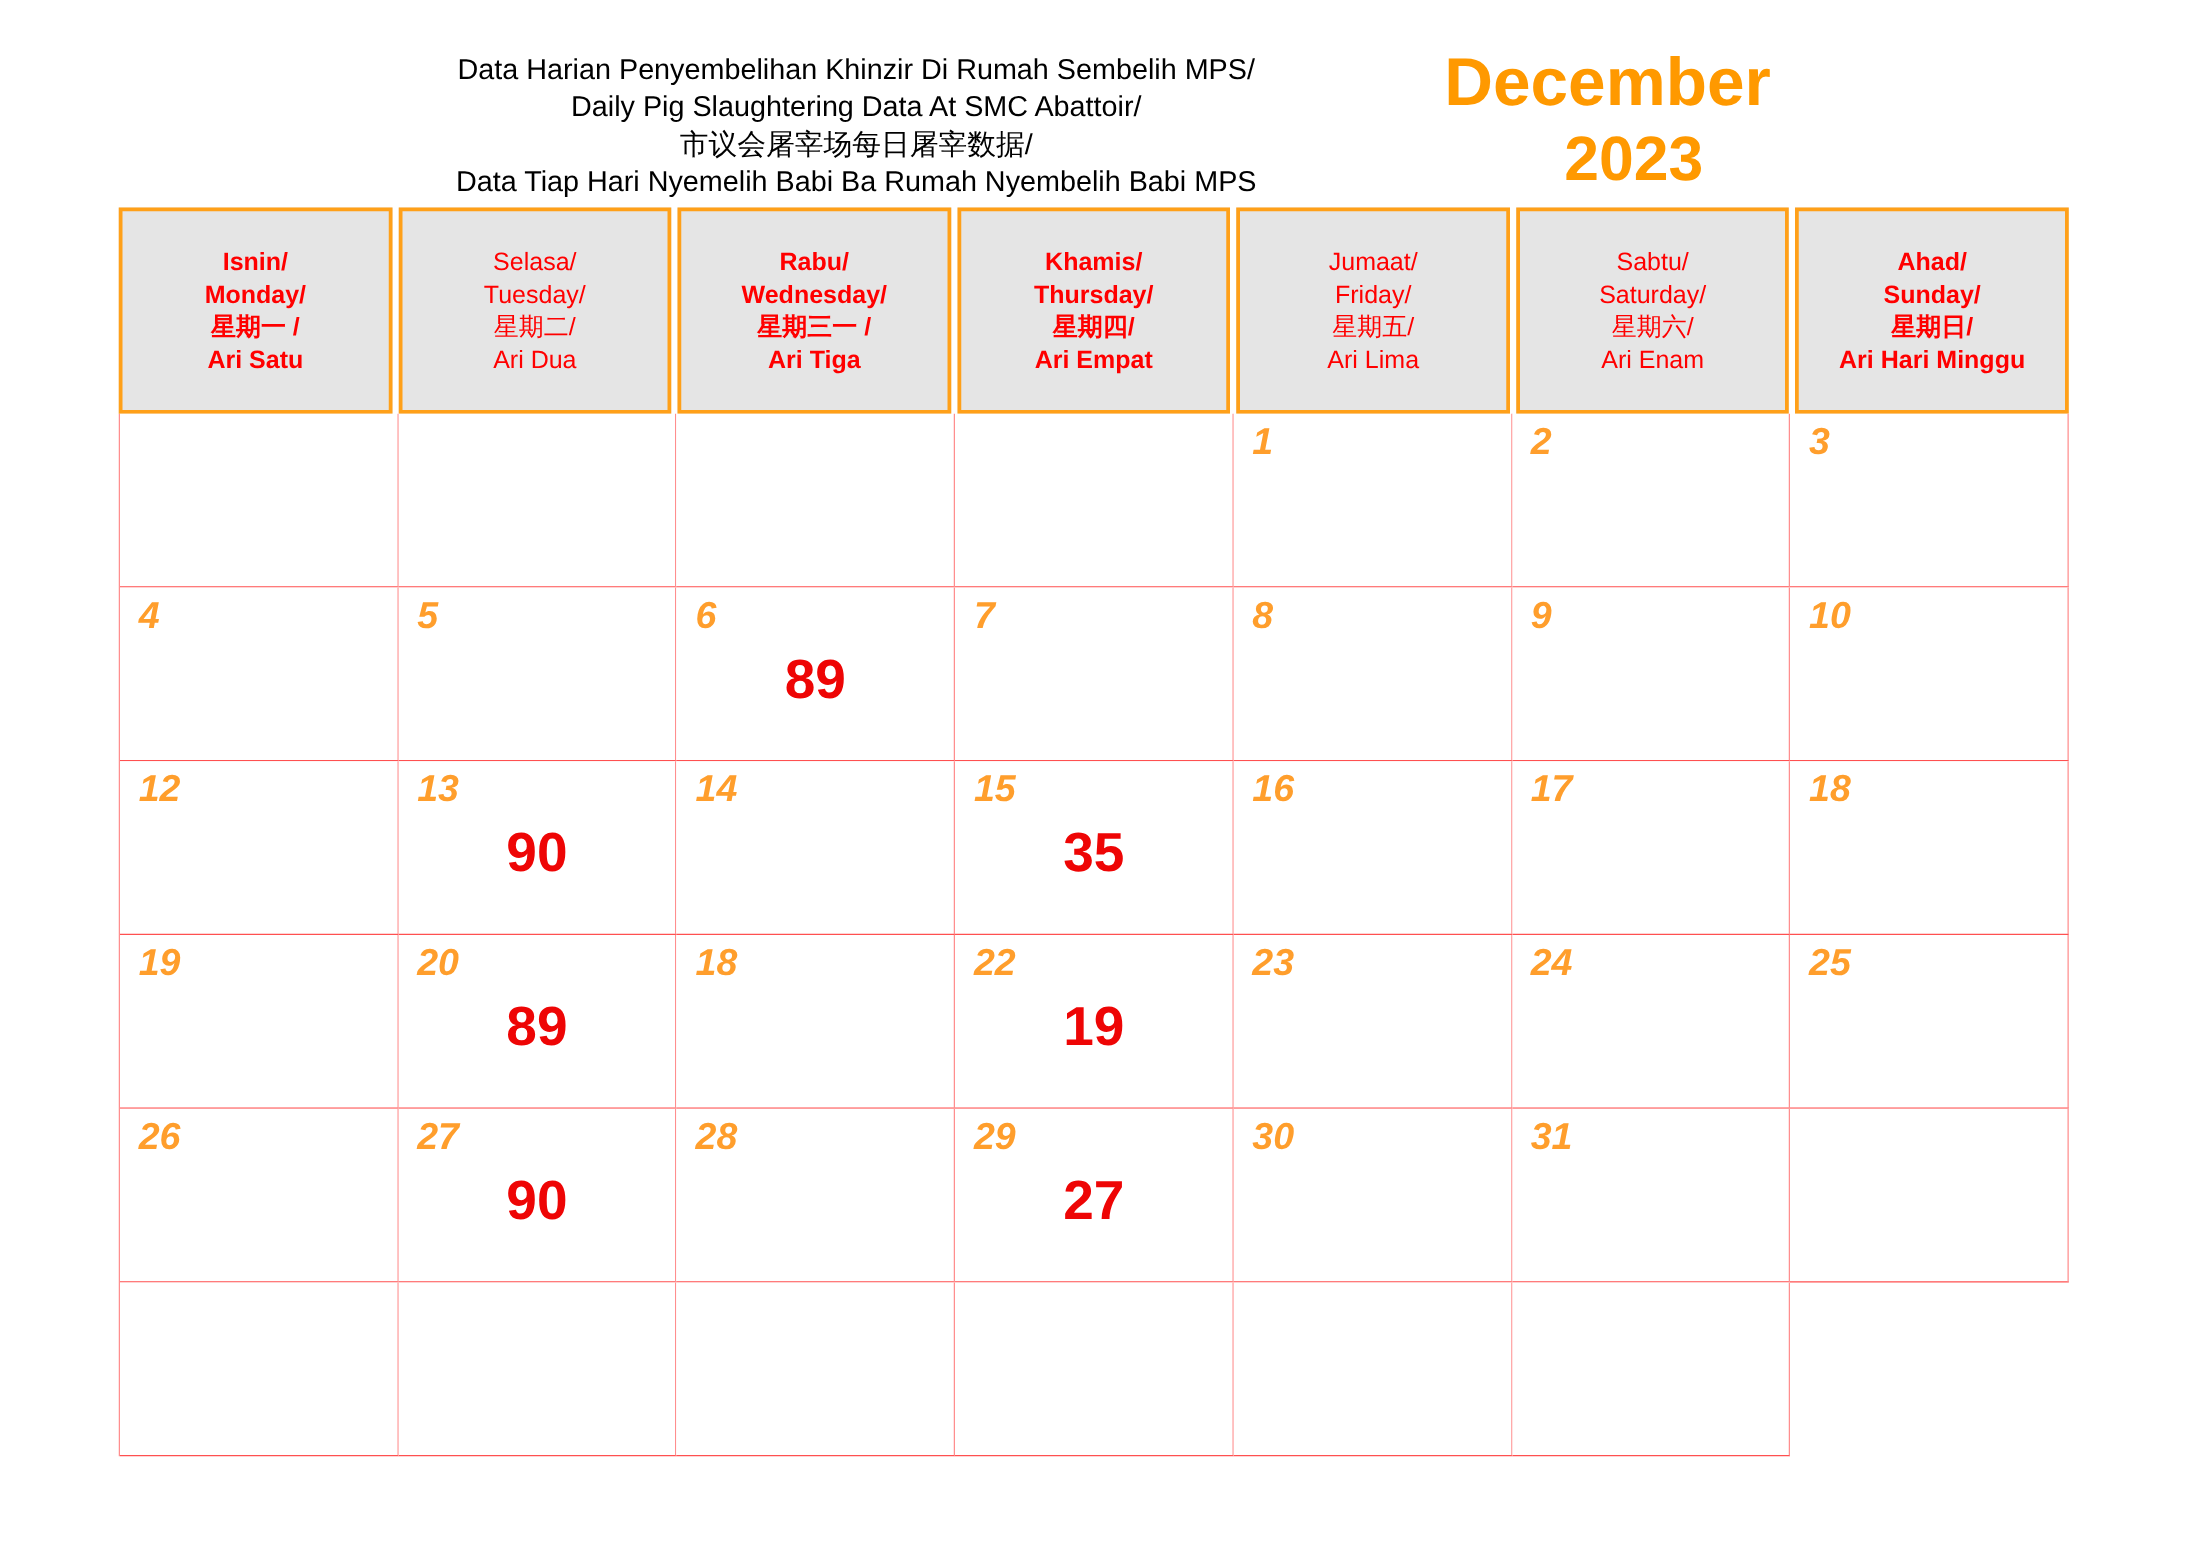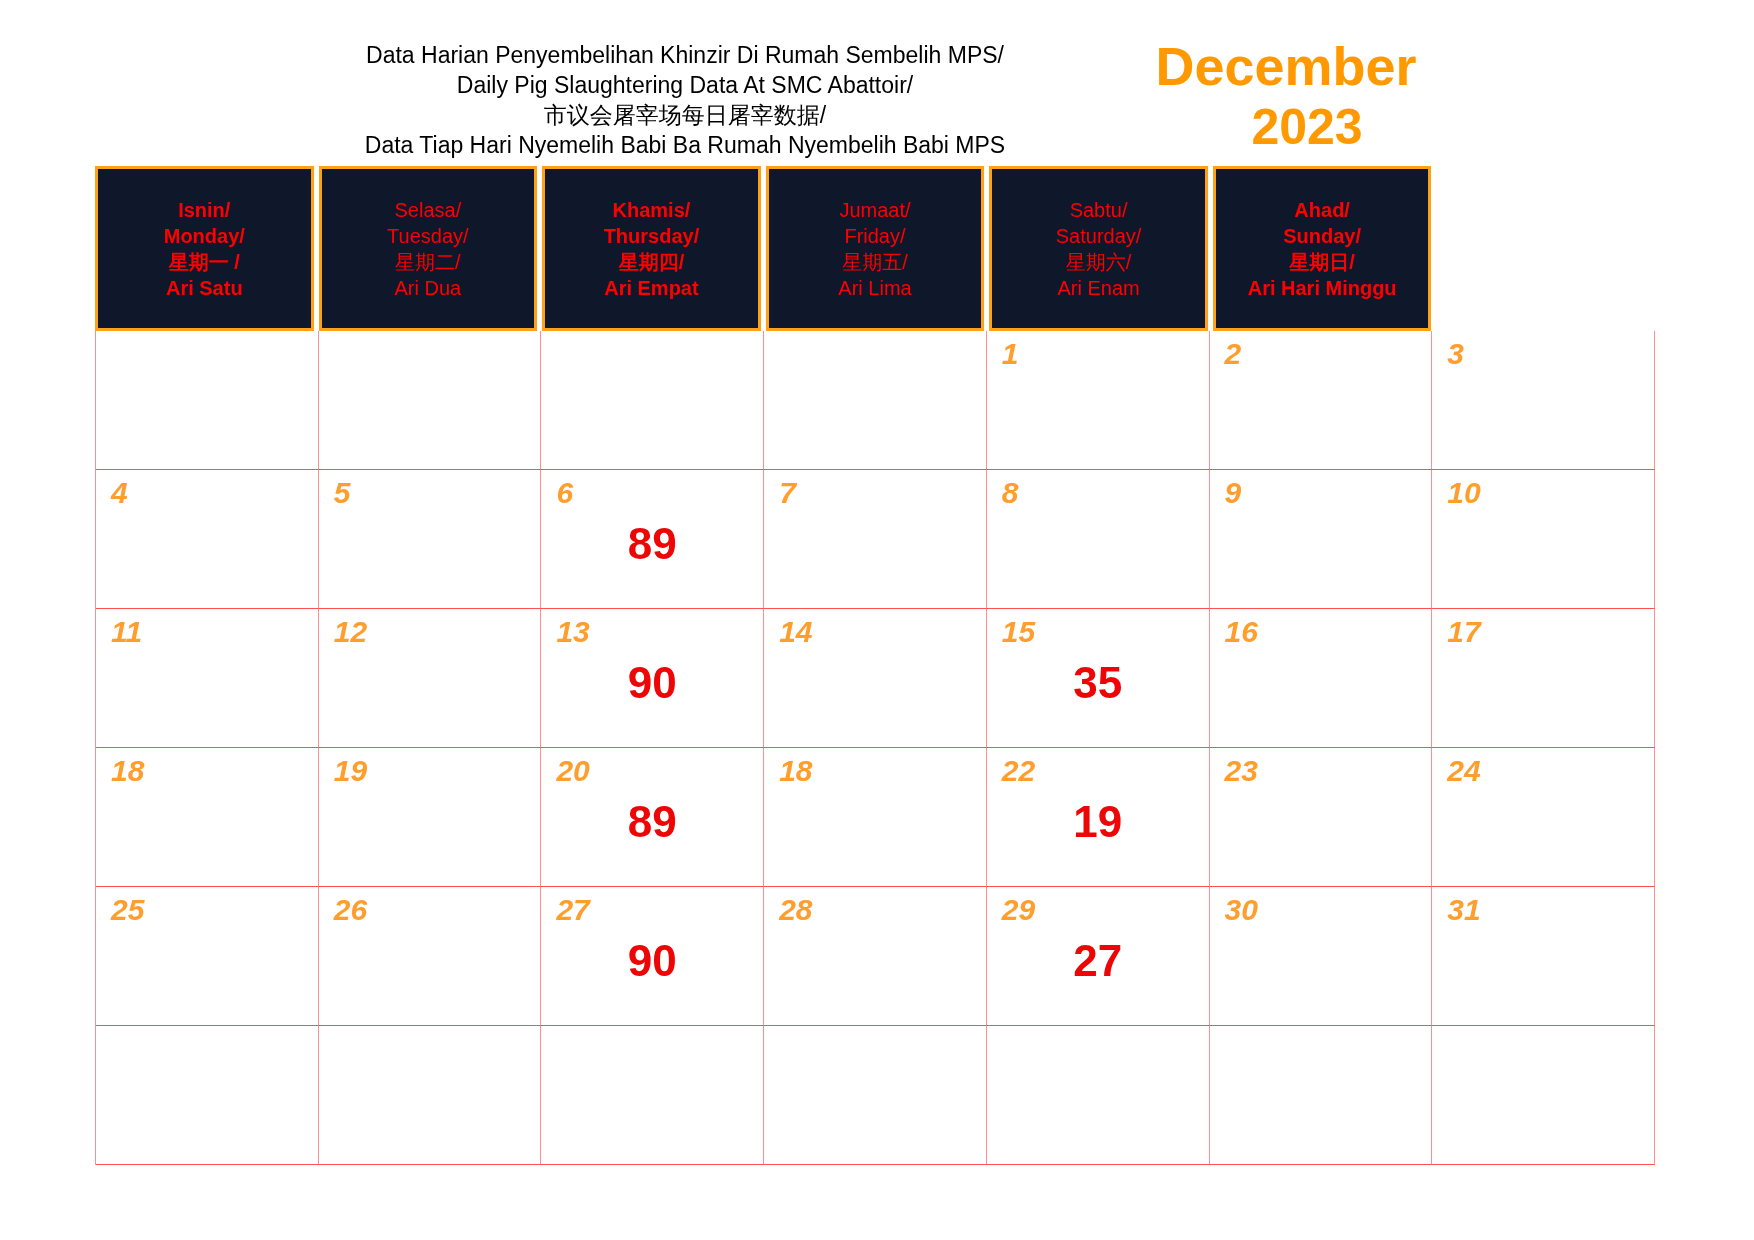--- a/index.html
+++ b/index.html
@@ -27,21 +27,21 @@
   .month-year { display:block; font-size:50px; line-height:62px; position:relative; left:21px; }
 
   
   .calendar { position:absolute; left:95px; top:166px; width:1560px; }
 
   .cal-header {
     display:grid; grid-template-columns:repeat(7,1fr); column-gap:5px;
     height:165px;
   }
   .hdr-cell {
-    border:3px solid #FFA019; box-sizing:border-box; background:#0f172a;
+    border:3px solid #FFA019; box-sizing:border-box; background:#e5e5e5;
     display:flex; flex-direction:column; justify-content:center; align-items:center;
     text-align:center; color:#FF0000; font-size:20px; line-height:26px;
   }
   .hdr-cell.bold { font-weight:bold; }
   .hdr-cell span { display:block; }
 
   .cal-body {
     display:grid; grid-template-columns:repeat(7,1fr);
     border-left:1px solid #FF8E8E;
   }
@@ -86,20 +86,26 @@
       <span>星期一 /</span>
       <span>Ari Satu</span>
     </div>
     <div class="hdr-cell">
       <span>Selasa/</span>
       <span>Tuesday/</span>
       <span>星期二/</span>
       <span>Ari Dua</span>
     </div>
     <div class="hdr-cell bold">
+      <span>Rabu/</span>
+      <span>Wednesday/</span>
+      <span>星期三一 /</span>
+      <span>Ari Tiga</span>
+    </div>
+    <div class="hdr-cell bold">
       <span>Khamis/</span>
       <span>Thursday/</span>
       <span>星期四/</span>
       <span>Ari Empat</span>
     </div>
     <div class="hdr-cell">
       <span>Jumaat/</span>
       <span>Friday/</span>
       <span>星期五/</span>
       <span>Ari Lima</span>
@@ -172,24 +178,20 @@
     <div class="day-cell">
         <span class="day-number">9</span>
         <span class="day-value"></span>
       </div>
     <div class="day-cell">
         <span class="day-number">10</span>
         <span class="day-value"></span>
       </div>
 
     <div class="day-cell">
-        <span class="day-number">11</span>
-        <span class="day-value"></span>
-      </div>
-    <div class="day-cell">
         <span class="day-number">12</span>
         <span class="day-value"></span>
       </div>
     <div class="day-cell">
         <span class="day-number">13</span>
         <span class="day-value">90</span>
       </div>
     <div class="day-cell">
         <span class="day-number">14</span>
         <span class="day-value"></span>

